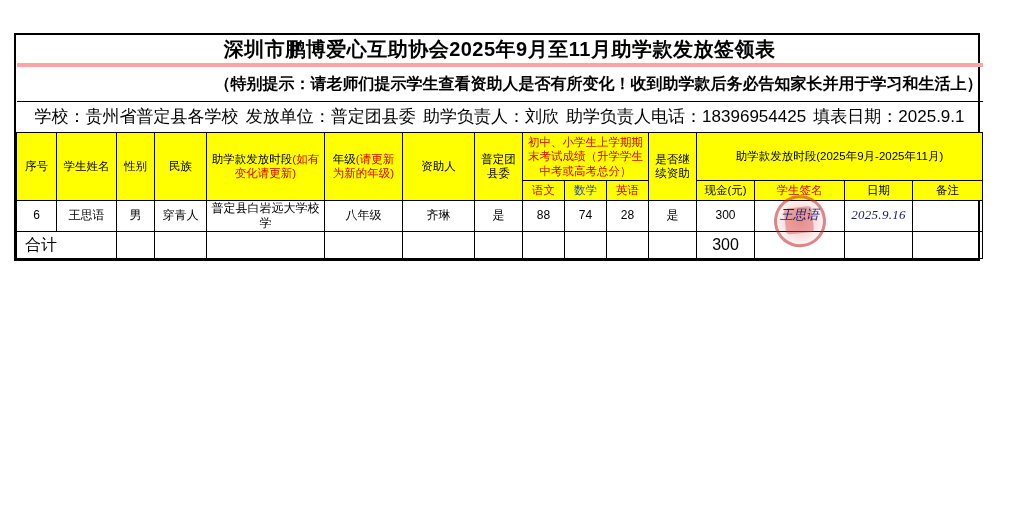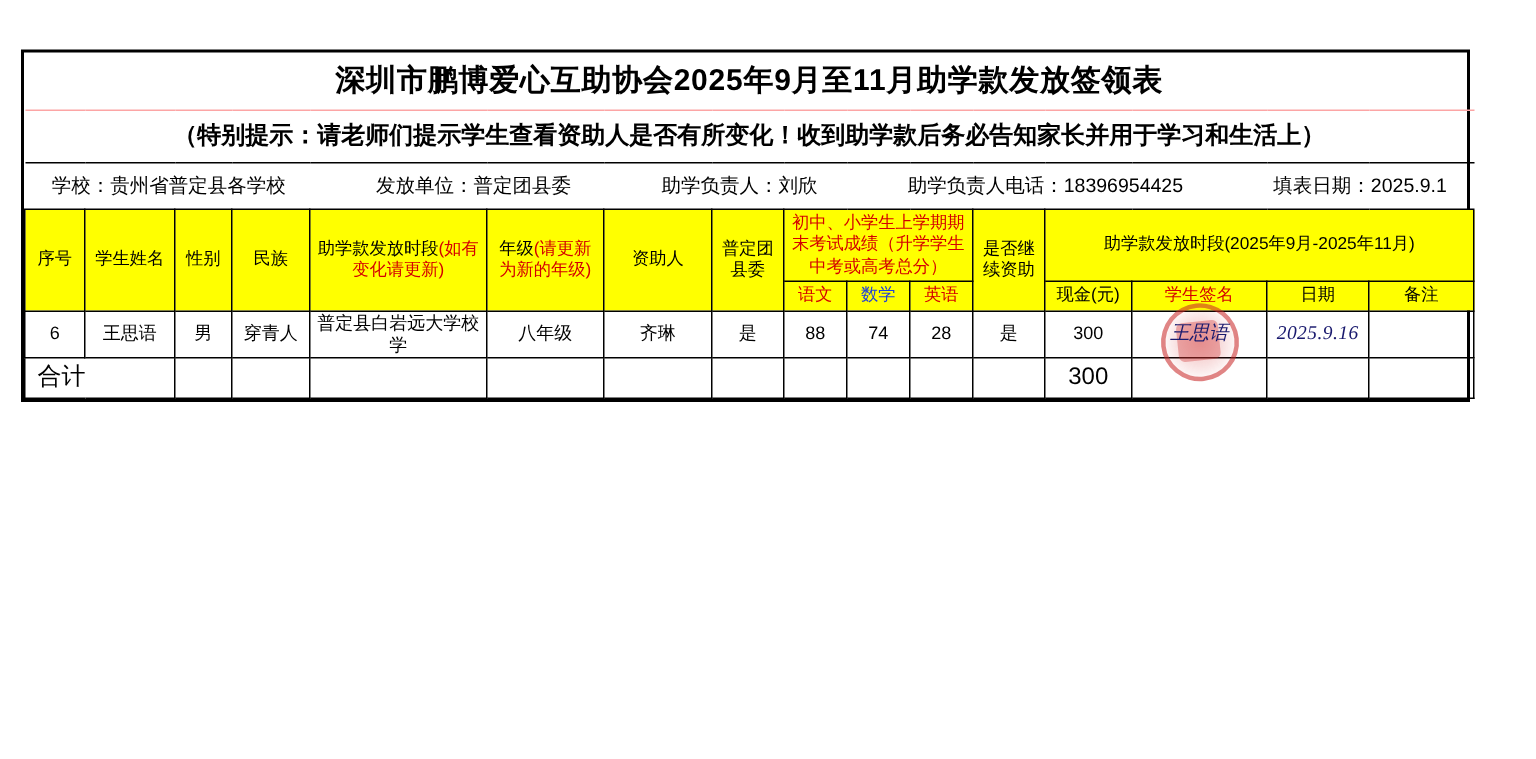--- a/index.html
+++ b/index.html
@@ -33,38 +33,39 @@
     border: 1px solid #000;
     padding: 0;
     text-align: center;
     vertical-align: middle;
     font-weight: normal;
     font-size: 11px;
     line-height: 1.25;
   }
   .title-row td {
     border: none;
-    border-bottom: 1px solid #fca5a5;
-    height: 38px;
+    border-bottom: 4px solid #fca5a5;
+    height: 28px;
     font-size: 20px;
     font-weight: bold;
     letter-spacing: 0.5px;
   }
   .notice-row td {
     border: none;
     border-bottom: 1px solid #000;
     height: 34px;
     font-size: 16px;
     font-weight: bold;
+    text-align: right;
   }
   .meta-row td {
     border: none;
     border-bottom: 1px solid #000;
     height: 30px;
-    font-size: 13px;
+    font-size: 17px;
     text-align: left;
     padding: 0;
   }
   .meta-inner {
     display: flex;
     width: 100%;
     align-items: center;
     padding: 0 18px;
     box-sizing: border-box;
     justify-content: space-between;

